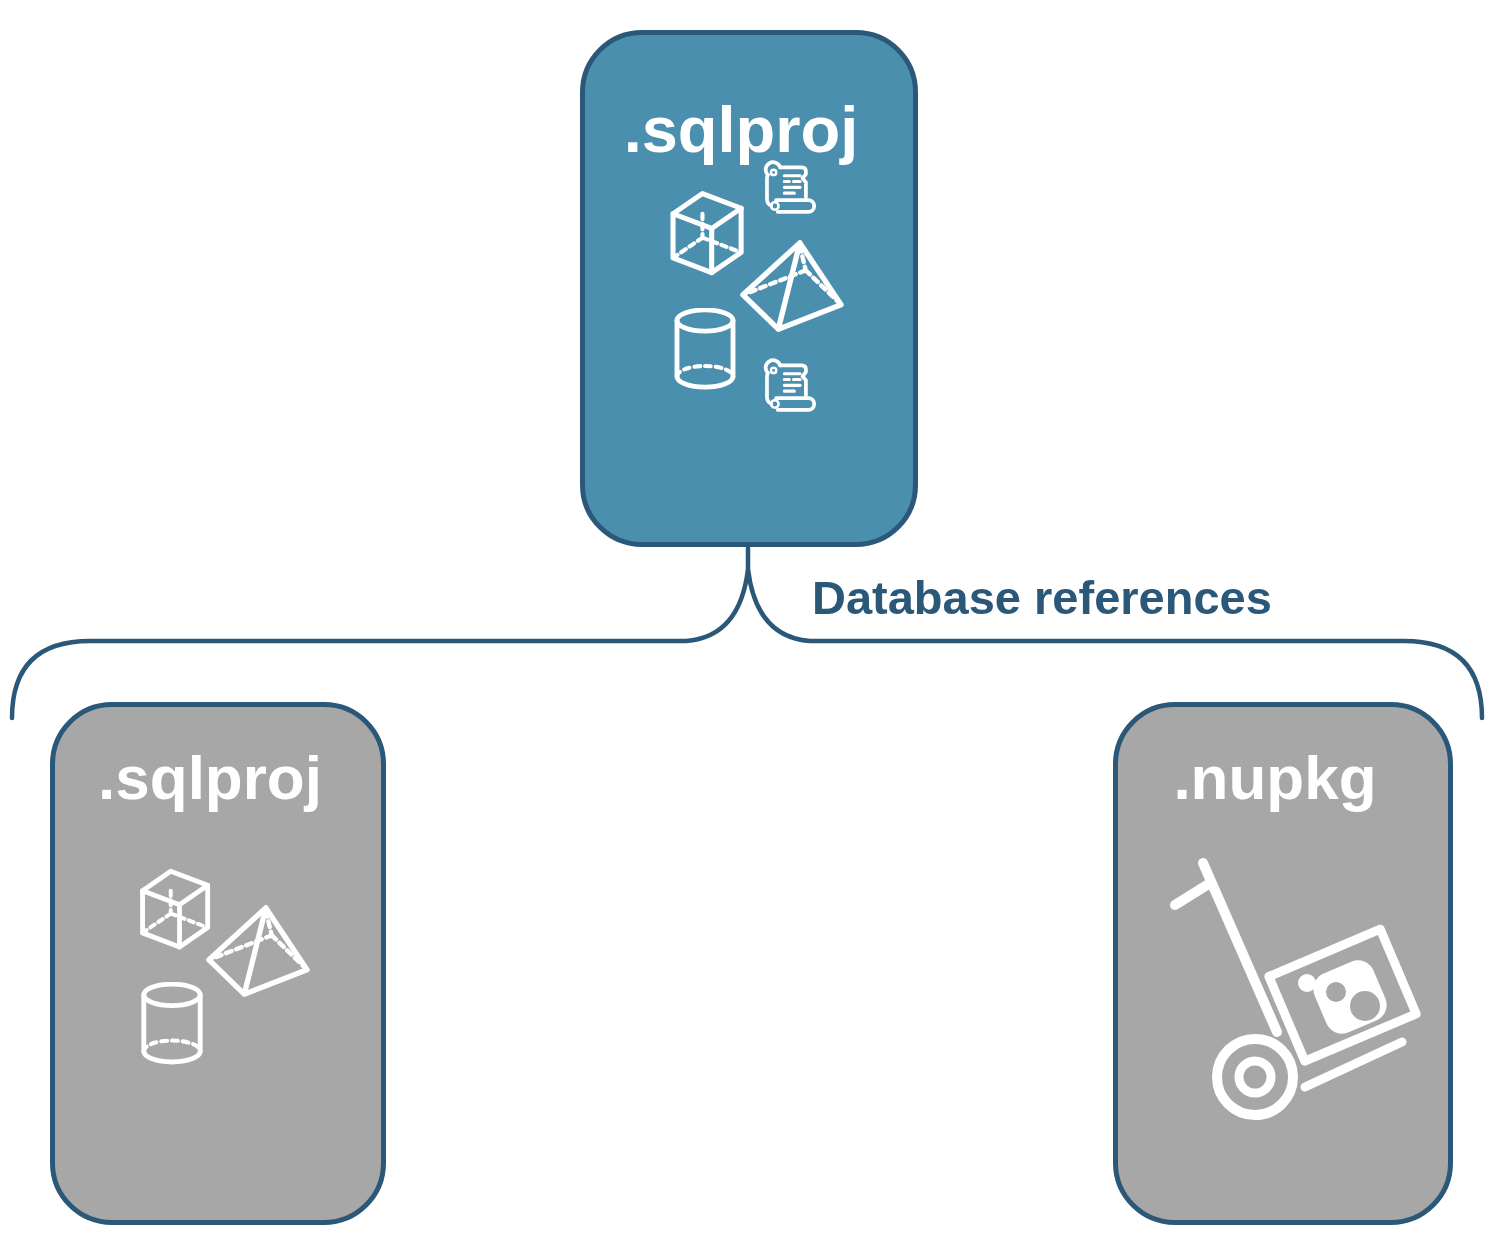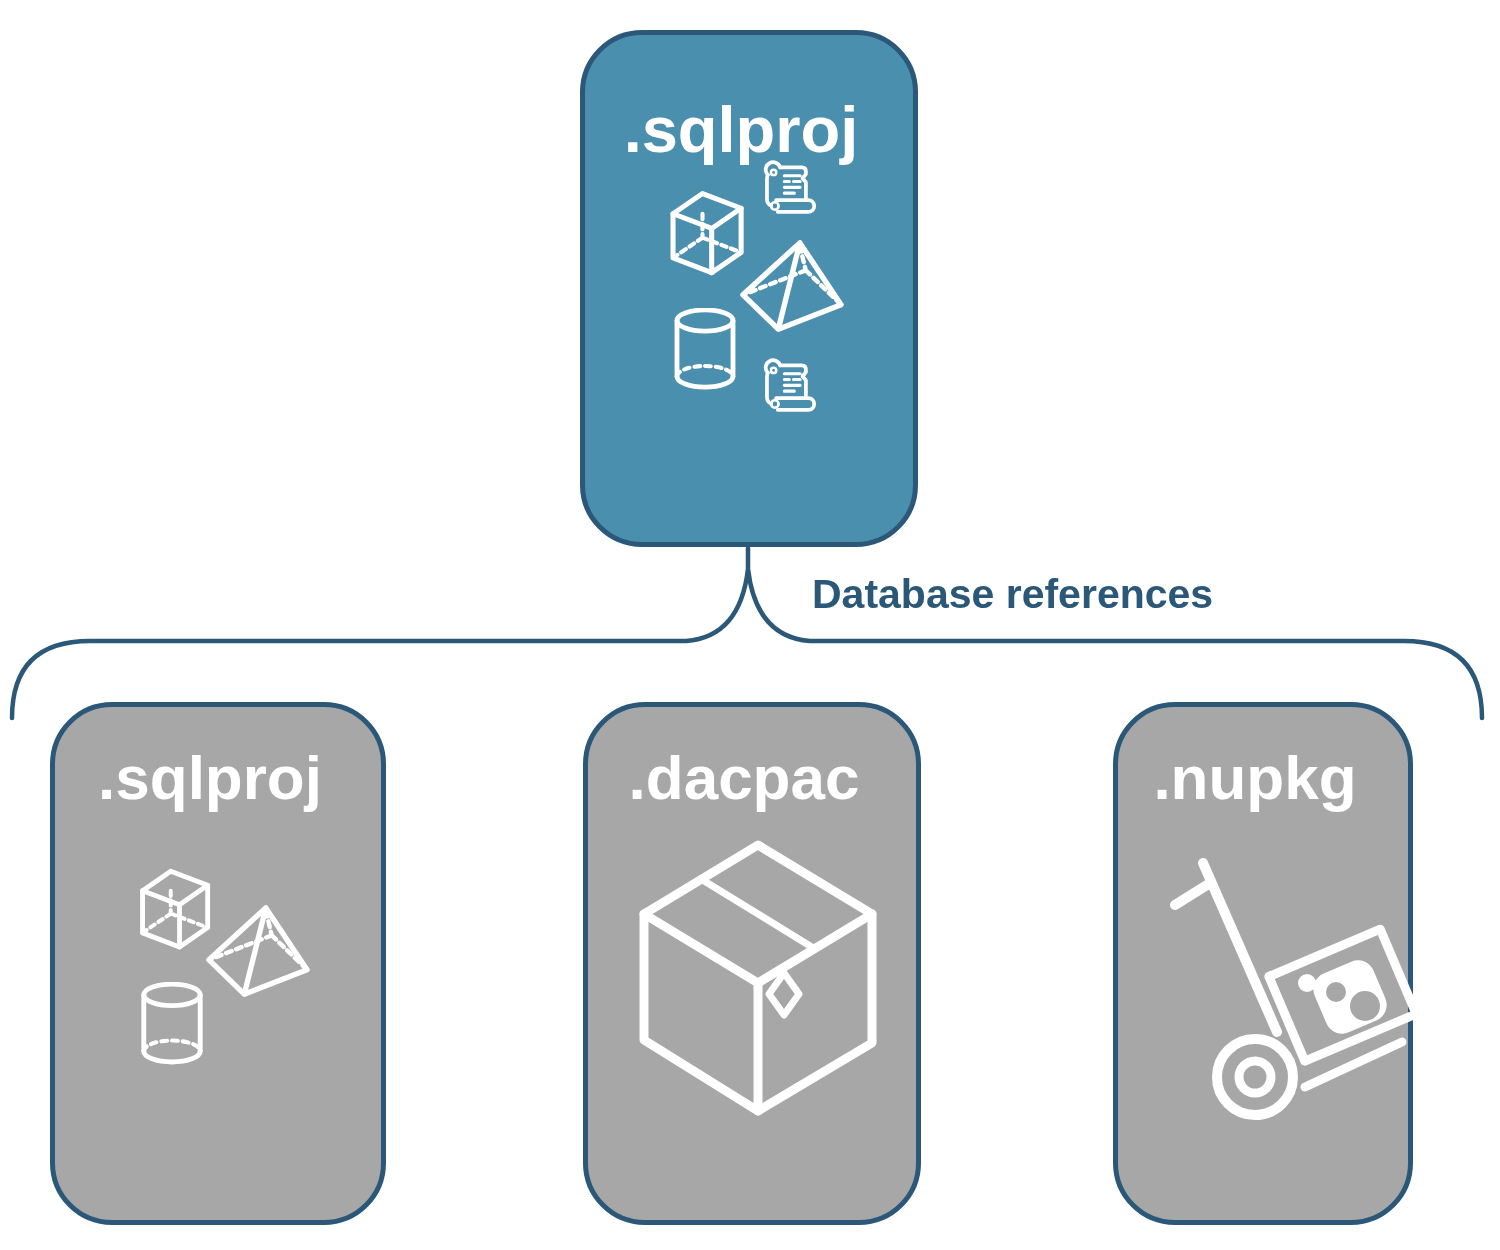--- a/index.html
+++ b/index.html
@@ -7,31 +7,31 @@
     position:relative;width:1500px;height:1250px;background:#fff;overflow:hidden;
     font-family:"Liberation Sans", sans-serif;
   }
   .node{
     position:absolute;border:5px solid #2B5878;border-radius:62px;box-sizing:border-box;
   }
   .node-root{left:580px;top:30px;width:338px;height:517px;background:#4B8FAE;}
   .node-child{background:#A7A7A7;top:702px;height:523px;}
   .node-child-1{left:50px;width:336px;}
   .node-child-2{left:583px;width:338px;}
-  .node-child-3{left:1113px;width:300px;}
+  .node-child-3{left:1113px;width:340px;}
   .node-label{
     position:absolute;left:0;right:16px;text-align:center;color:#FFFFFF;font-weight:bold;
     letter-spacing:0px;line-height:1;
   }
   .label-root{top:62px;font-size:65px;}
   .label-child{top:40px;font-size:62px;}
   .icon{position:absolute;}
   .icon svg{display:block;width:100%;height:100%;}
   .connector-label{
-    position:absolute;left:812px;top:572px;font-size:41px;font-weight:bold;color:#2B5878;
+    position:absolute;left:812px;top:572px;font-size:47px;font-weight:bold;color:#2B5878;
     line-height:1.1;white-space:nowrap;
   }
   .brace-svg{position:absolute;left:0;top:0;width:1500px;height:1250px;pointer-events:none;}
   .wicon{stroke:#FFFFFF;fill:none;stroke-linecap:round;stroke-linejoin:round;}
 </style>
 </head>
 <body>
 
 <div class="canvas">
 
@@ -108,23 +108,20 @@
   </div>
   <div class="icon" style="left:137px;top:982px;width:70px;height:86px;">
     <svg viewBox="0 0 72 88">
       <ellipse class="wicon" stroke-width="5" cx="36" cy="13" rx="29" ry="11"></ellipse>
       <path class="wicon" stroke-width="5" d="M7 13 V71 M65 13 V71"></path>
       <path class="wicon" stroke-width="5" d="M7 71 A29 11 0 0 0 65 71"></path>
       <path class="wicon" stroke-width="4.2" stroke-dasharray="6 5" d="M7 71 A29 11 0 0 1 65 71"></path>
     </svg>
   </div>
 
-  <div class="node node-child node-child-2">
-    <div class="node-label label-child">.dacpac</div>
-  </div>
   <div class="icon" style="left:636px;top:837px;width:244px;height:284px;">
     <svg viewBox="0 0 244 284">
       <path class="wicon" stroke-width="9" d="M122 8 L236 77 L122 146 L8 77 Z"></path>
       <path class="wicon" stroke-width="9" d="M8 77 L8 203 L122 274 L122 146"></path>
       <path class="wicon" stroke-width="9" d="M236 77 L236 206 L122 274"></path>
       <path class="wicon" stroke-width="7" d="M65 42 L179 112"></path>
       <path class="wicon" stroke-width="7" d="M148 136 L163 157 L148 178 L133 157 Z"></path>
     </svg>
   </div>
 

